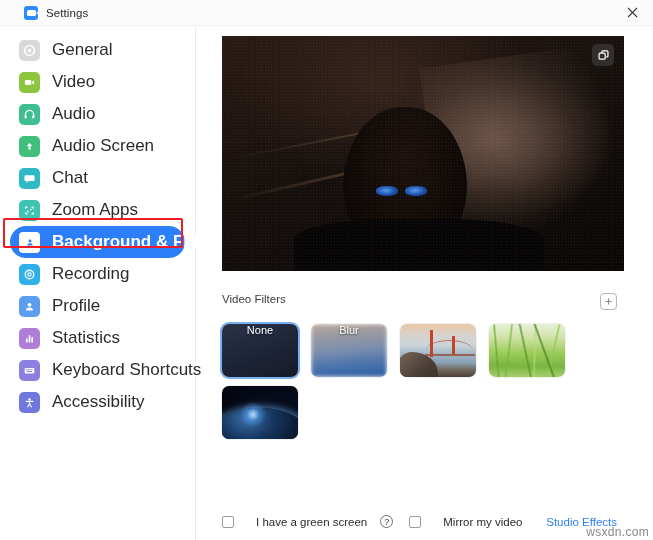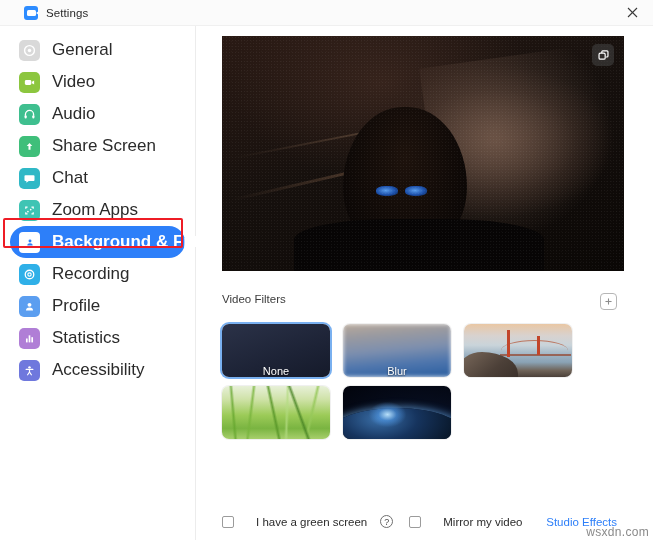--- a/index.html
+++ b/index.html
@@ -250,26 +250,26 @@
   
   .thumbs {
     margin-top: 12px;
     display: flex;
     flex-wrap: wrap;
     gap: 9px 13px;
     width: 405px;
     flex: 0 0 auto;
   }
   .thumb {
-    width: 108px; height: 53px;
+    width: 76px; height: 53px;
     border-radius: 7px;
     position: relative;
     overflow: hidden;
     cursor: pointer;
-    display: flex; align-items: flex-end; justify-content: center;
+    display: flex; align-items: flex-start; justify-content: center;
     box-shadow: 0 0 0 1px rgba(0,0,0,0.06);
   }
   .thumb.selected {
     box-shadow: 0 0 0 2px #79b0f0;
   }
   .thumb .tlabel {
     position: relative;
     z-index: 3;
     font-size: 11px;
     color: #ffffff;
@@ -467,21 +467,21 @@
         </span>
         <span class="nav-label">Audio</span>
       </div>
 
       <div class="nav-item">
         <span class="ico" style="background:#3fbf7a">
           <svg width="13" height="13" viewBox="0 0 14 14">
               <path d="M7 3.2 L10 6.4 H8.1 V10.4 H5.9 V6.4 H4 Z" fill="#fff"></path>
             </svg>
         </span>
-        <span class="nav-label">Share Screen</span>
+        <span class="nav-label">Audio Screen</span>
       </div>
 
       <div class="nav-item">
         <span class="ico" style="background:#2fb8c6">
           <svg width="13" height="13" viewBox="0 0 14 14">
               <path d="M2.6 3.4 h8.8 a1 1 0 0 1 1 1 v4.2 a1 1 0 0 1 -1 1 H6.2 L3.6 11.6 V9.6 H2.6 a1 1 0 0 1 -1 -1 V4.4 a1 1 0 0 1 1 -1 Z" fill="#fff"></path>
             </svg>
         </span>
         <span class="nav-label">Chat</span>
       </div>
@@ -532,20 +532,35 @@
         <span class="ico" style="background:#b07ed6">
           <svg width="13" height="13" viewBox="0 0 14 14">
               <rect x="3.2" y="7" width="1.8" height="4.2" fill="#fff"></rect>
               <rect x="6.1" y="3.6" width="1.8" height="7.6" fill="#fff"></rect>
               <rect x="9" y="5.6" width="1.8" height="5.6" fill="#fff"></rect>
             </svg>
         </span>
         <span class="nav-label">Statistics</span>
       </div>
 
+      <div class="nav-item">
+        <span class="ico" style="background:#8b7fe0">
+          <svg width="13" height="13" viewBox="0 0 14 14">
+              <rect x="1.8" y="4.2" width="10.4" height="6" rx="1" fill="#fff"></rect>
+              <g fill="#8b7fe0">
+                <rect x="3" y="5.4" width="1.2" height="1.1"></rect>
+                <rect x="5" y="5.4" width="1.2" height="1.1"></rect>
+                <rect x="7" y="5.4" width="1.2" height="1.1"></rect>
+                <rect x="9" y="5.4" width="1.2" height="1.1"></rect>
+                <rect x="3.8" y="7.4" width="5.8" height="1.2"></rect>
+              </g>
+            </svg>
+        </span>
+        <span class="nav-label">Keyboard Shortcuts</span>
+      </div>
 
       <div class="nav-item">
         <span class="ico" style="background:#6f78dd">
           <svg width="13" height="13" viewBox="0 0 14 14">
               <circle cx="7" cy="3.6" r="1.3" fill="#fff"></circle>
               <path d="M3.4 5.8 h7.2 M7 5.8 v3.2 M7 8.6 l-2 3 M7 8.6 l2 3" stroke="#fff" stroke-width="1.3" fill="none" stroke-linecap="round"></path>
             </svg>
         </span>
         <span class="nav-label">Accessibility</span>
       </div>

